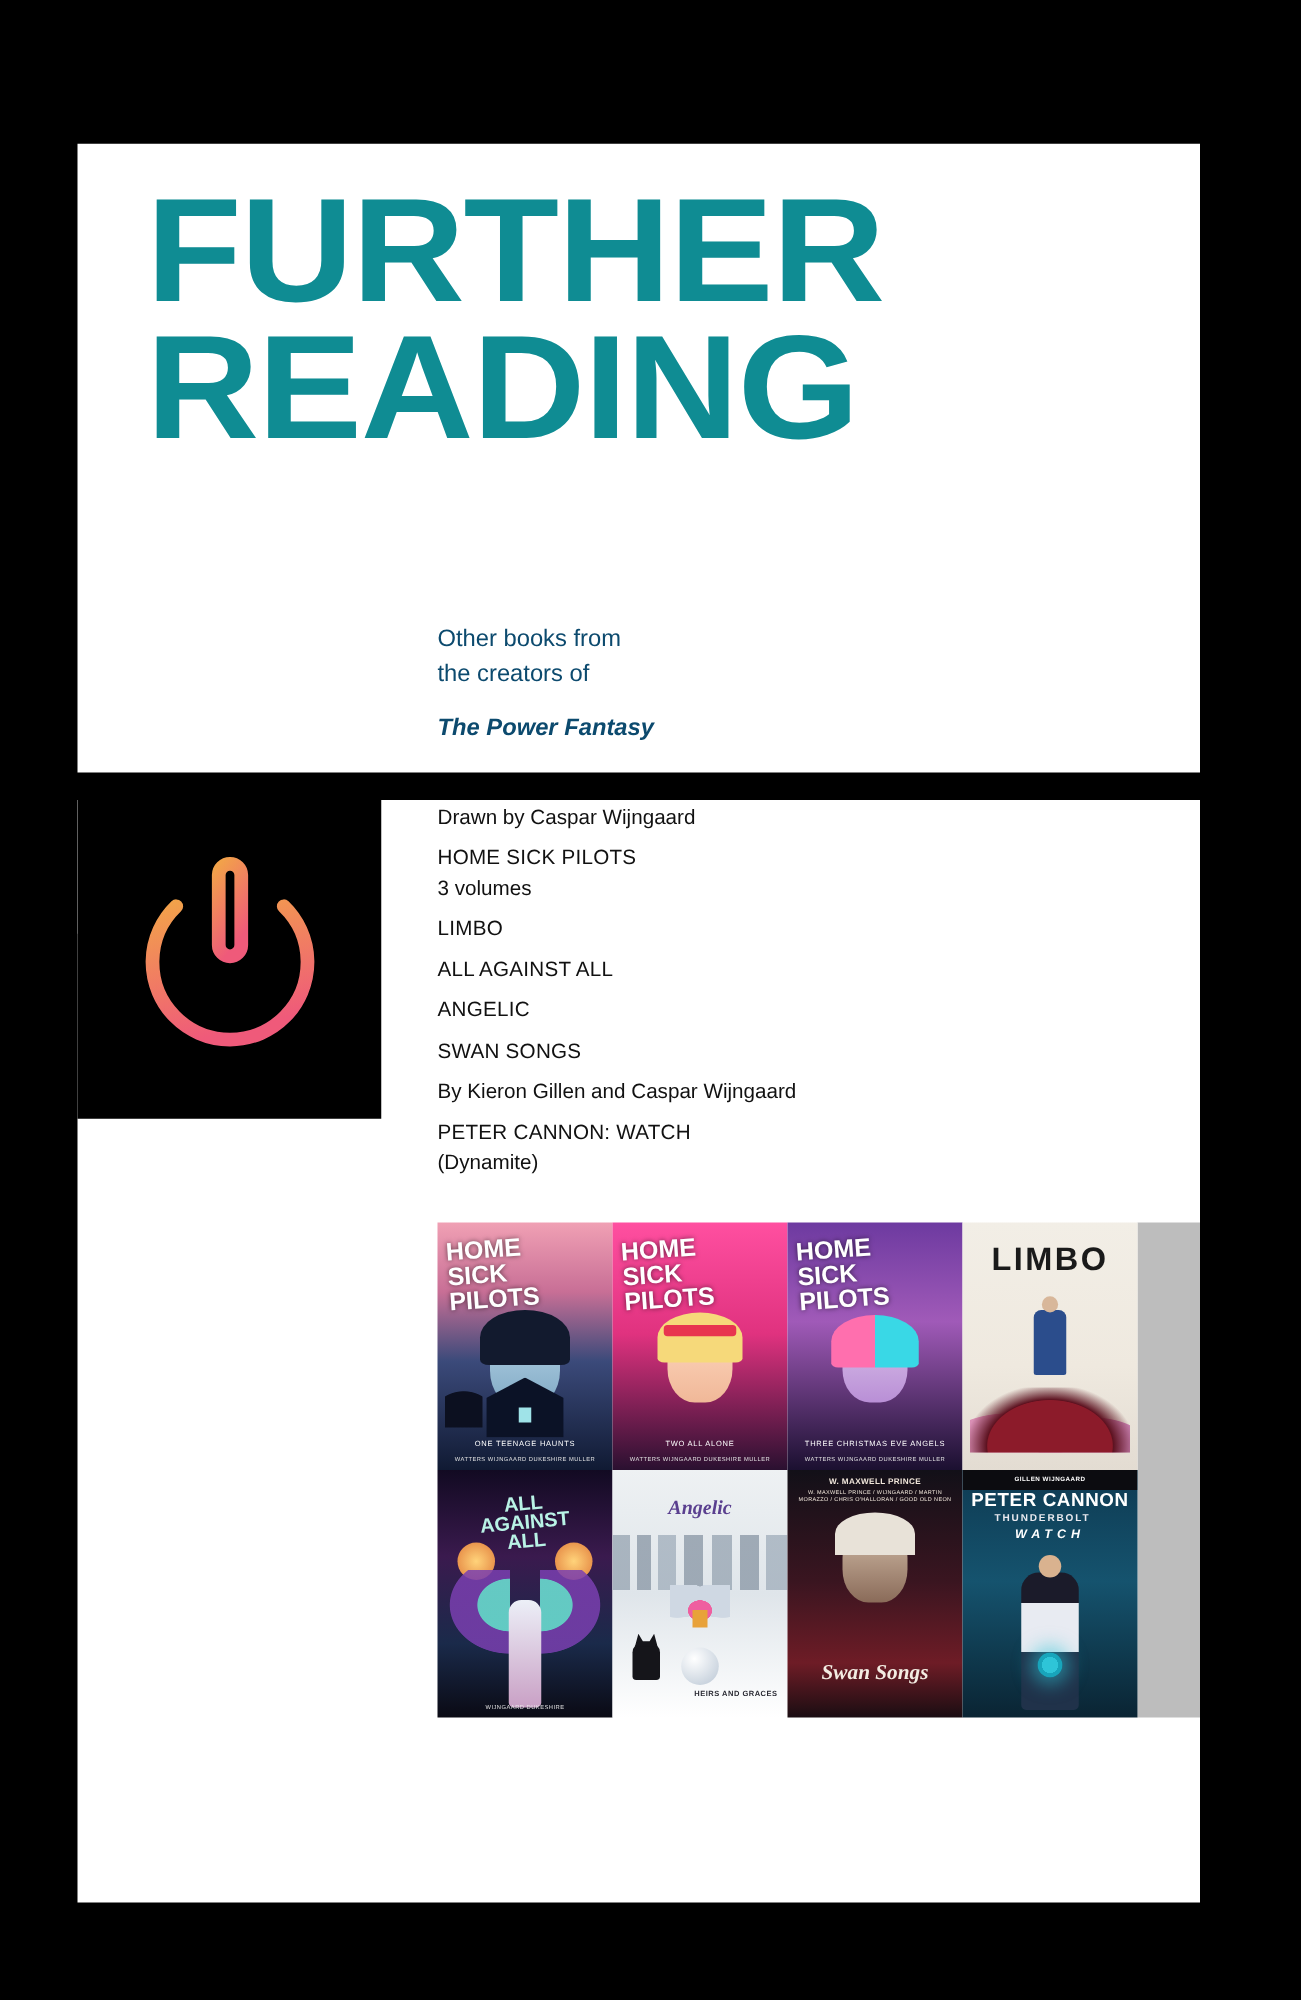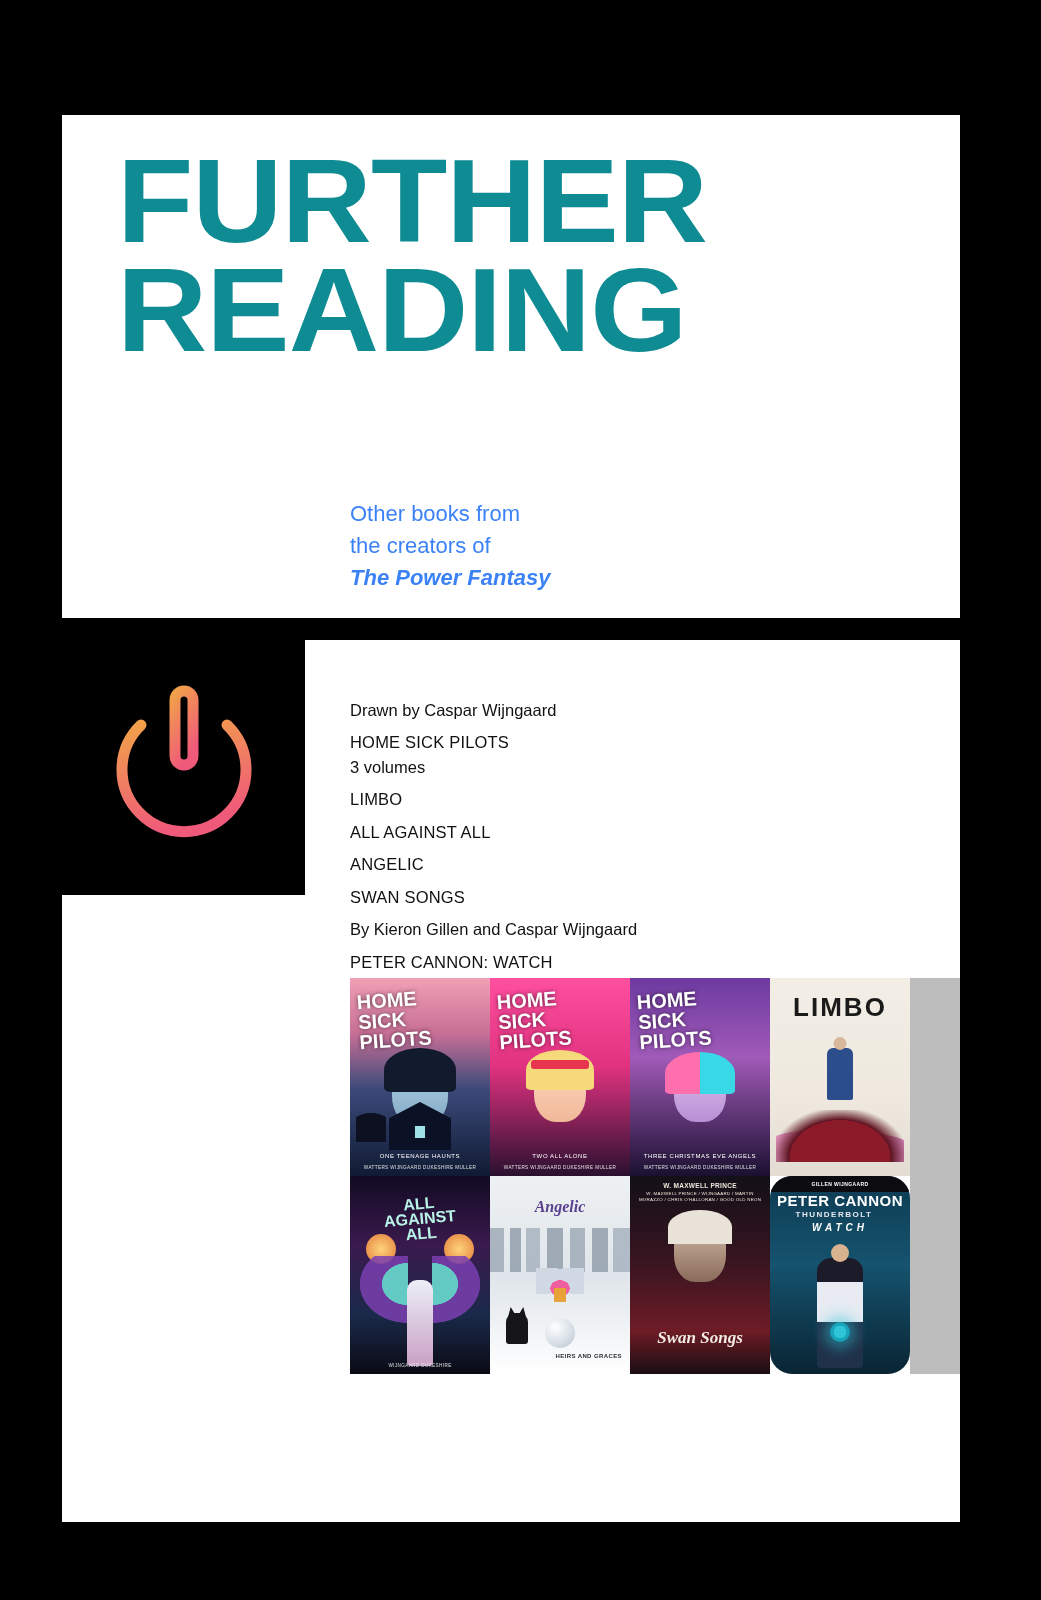--- a/index.html
+++ b/index.html
@@ -45,27 +45,28 @@
     letter-spacing: -1px;
     color: #0f8c93;
     text-transform: uppercase;
     transform: scaleX(1.06);
     transform-origin: left center;
   }
   .subtitle-block {
     position: absolute;
     left: 288px;
     top: 383px;
-    font-size: 22px;
+    font-size: 19px;
     line-height: 1.45;
-    color: #3b82f6;
+    color: #0c4a6e;
   }
   .subtitle-block .em {
     font-weight: bold;
     font-style: italic;
+    margin-top: 16px;
   }
 
   
   .notch-left {
     position: absolute;
     left: 0px;
     top: 0px;
     width: 62px;
     height: 115px;
     background: #000;
@@ -112,21 +113,21 @@
     position: absolute;
     left: 50%;
     top: 50%;
     transform: translate(-50%, -50%);
   }
 
   
   .credits {
     position: absolute;
     left: 350px;
-    top: 700px;
+    top: 644px;
     width: 560px;
     color: #111;
   }
   .credits .line {
     font-size: 16.5px;
     line-height: 1.3;
     margin-bottom: 11px;
   }
   .credits .line.bold {
     font-weight: normal;
@@ -345,21 +346,21 @@
     content:""; position:absolute; left:-6px; top:-6px; width:64px; height:34px;
     border-radius:50% 50% 0 0; background:#e8e2d8;
   }
   .c7 .swan-title {
     position:absolute; left:0; right:0; bottom:26px; text-align:center;
     font-family:"Liberation Serif", serif; font-style:italic; font-weight:bold;
     font-size:17px; color:#f3ece2;
   }
 
   
-  .c8 { background: linear-gradient(180deg,#0e3a52 0%, #15536e 45%, #0a2433 100%); border-radius: 22px; }
+  .c8 { background: linear-gradient(180deg,#0e3a52 0%, #15536e 45%, #0a2433 100%); }
   .c8 .pc-bar {
     position:absolute; left:0; right:0; top:0; height:16px; background:#0c0c10;
     color:#fff; font-size:5px; letter-spacing:.4px; text-align:center; line-height:16px; font-weight:bold;
   }
   .c8 .pc-name {
     position:absolute; left:0; right:0; top:16px; text-align:center;
     font-weight:bold; font-size:15px; color:#ffffff; letter-spacing:.5px;
   }
   .c8 .pc-sub {
     position:absolute; left:0; right:12px; top:34px; text-align:center;

